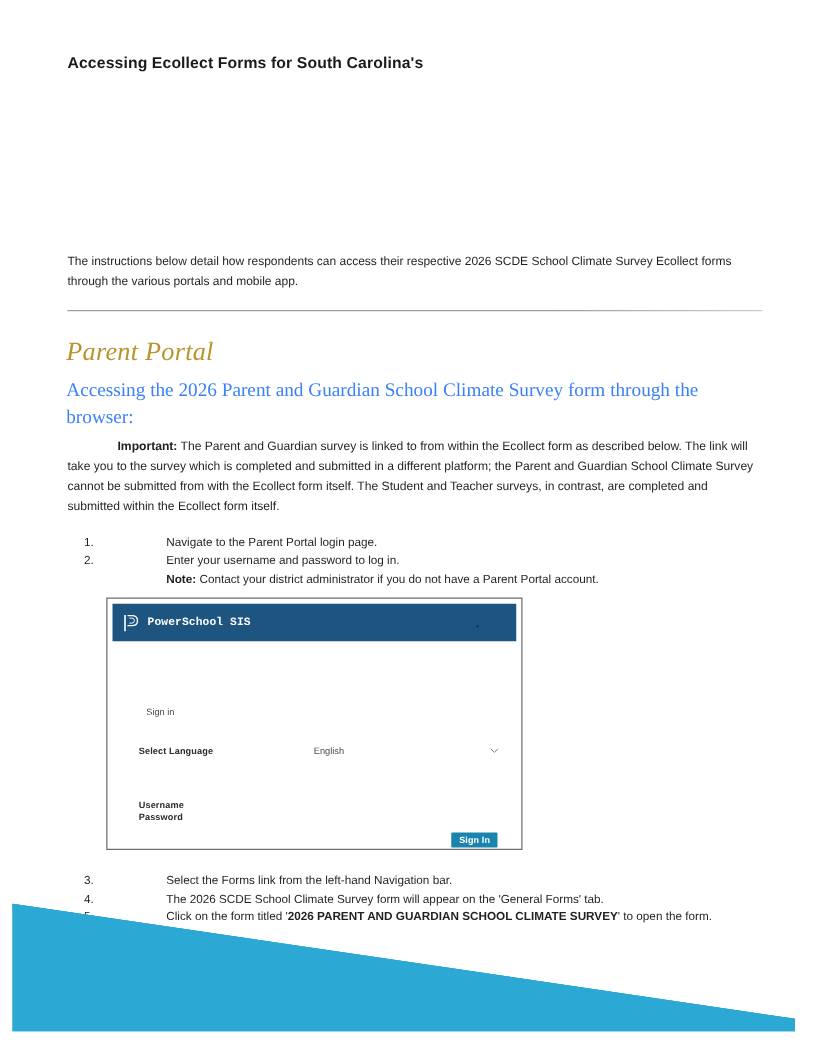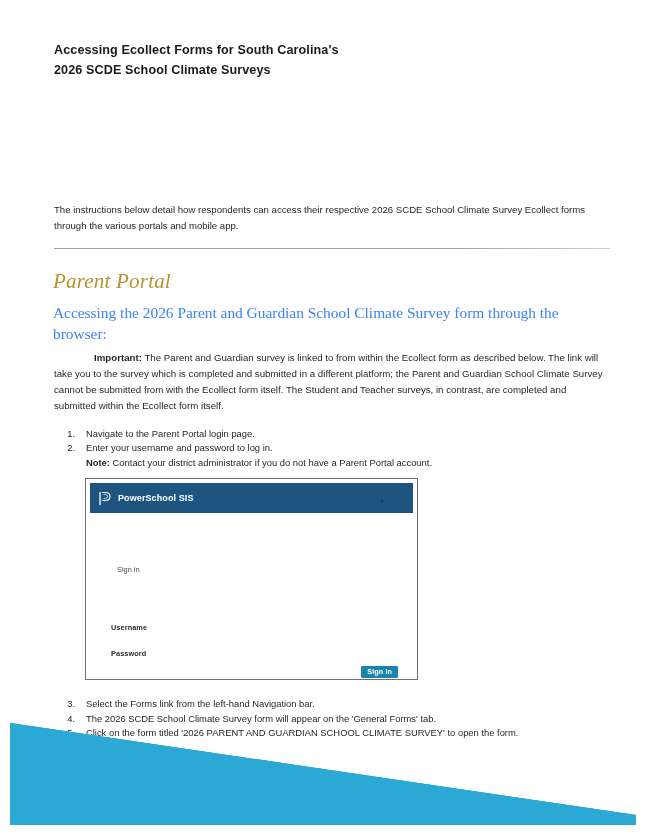--- a/index.html
+++ b/index.html
@@ -113,24 +113,24 @@
     display: flex;
     align-items: flex-start;
   }
   .step-num {
     width: 24px;
     flex: 0 0 24px;
     text-align: right;
     padding-right: 11px;
     box-sizing: border-box;
   }
-  .step-body { flex: 1; }
+  .step-body { flex: 1; margin-left: 47px; }
   .note { display: block; }
   .note b { font-weight: bold; }
-  .strong-caps { font-weight: normal; }
+  .strong-caps { font-weight: bold; }
 
   
   .shot {
     position: absolute;
     left: 85px;
     top: 478px;
     width: 333px;
     height: 202px;
     border: 1px solid #6f6f6f;
     background: #ffffff;
@@ -147,20 +147,21 @@
   }
   .ps-header {
     position: absolute;
     left: 0; top: 0; right: 0;
     height: 30px;
     background: #1d5480;
     display: flex;
     align-items: center;
     padding-left: 9px;
     box-sizing: border-box;
+    font-family: Liberation Mono, monospace;
   }
   .ps-logo {
     width: 13px;
     height: 15px;
     margin-right: 6px;
     flex: 0 0 13px;
   }
   .ps-brand {
     color: #ffffff;
     font-size: 9px;
@@ -217,21 +218,21 @@
   }
   .ps-chevron {
     position: absolute;
     right: 0;
     top: 2px;
     width: 7px;
     height: 5px;
     color: #6b6b6b;
   }
   .row-lang { top: 113px; }
-  .row-user { top: 140px; }
+  .row-user { top: 156px; }
   .row-pass { top: 166px; }
   .ps-signin {
     position: absolute;
     right: 15px;
     top: 183px;
     background: #1b84ad;
     color: #ffffff;
     font-size: 7.2px;
     font-weight: bold;
     padding: 2px 6px 3px 6px;
@@ -249,21 +250,20 @@
     height: 140px;
   }
 </style>
 </head>
 <body>
 
 <div class="page">
 
   <div class="doc-title">
     <span class="line">Accessing Ecollect Forms for South Carolina's</span>
-    <span class="line">2026 SCDE School Climate Surveys</span>
   </div>
 
   <div class="intro">The instructions below detail how respondents can access their respective 2026 SCDE School Climate Survey Ecollect forms through the various portals and mobile app.</div>
 
   <div class="divider"></div>
 
   <div class="h1-gold">Parent Portal</div>
   <div class="h2-gold">Accessing the 2026 Parent and Guardian School Climate Survey form through the browser:</div>
 
   <div class="important"><b>Important:</b><span> The Parent and Guardian survey is linked to from within the Ecollect form as described below. The link will take you to the survey which is completed and submitted in a different platform; the Parent and Guardian School Climate Survey cannot be submitted from with the Ecollect form itself. The Student and Teacher surveys, in contrast, are completed and submitted within the Ecollect form itself.</span></div>
@@ -291,20 +291,27 @@
           <path d="M6 3 L13 3 Q22 3 22 11 Q22 19 13 19 L6 19" stroke="#ffffff" stroke-width="2.2" fill="none"></path>
           <path d="M9 7 L13 7 Q17 7 17 11 Q17 15 13 15 L9 15" stroke="#ffffff" stroke-width="1.5" fill="none"></path>
         </svg>
         <span class="ps-brand">PowerSchool SIS</span>
         <span class="ps-dot"></span>
       </div>
 
 
       <div class="ps-tab">Sign in</div>
 
+      <div class="ps-row row-lang">
+        <span class="lbl">Select Language</span>
+        <span class="val">English</span>
+        <svg class="ps-chevron" viewBox="0 0 10 6">
+          <path d="M1 1 L5 5 L9 1" stroke="#6b6b6b" stroke-width="1" fill="none"></path>
+        </svg>
+      </div>
 
       <div class="ps-row row-user">
         <span class="lbl">Username</span>
       </div>
 
       <div class="ps-row row-pass">
         <span class="lbl">Password</span>
       </div>
 
       <div class="ps-signin">Sign In</div>

